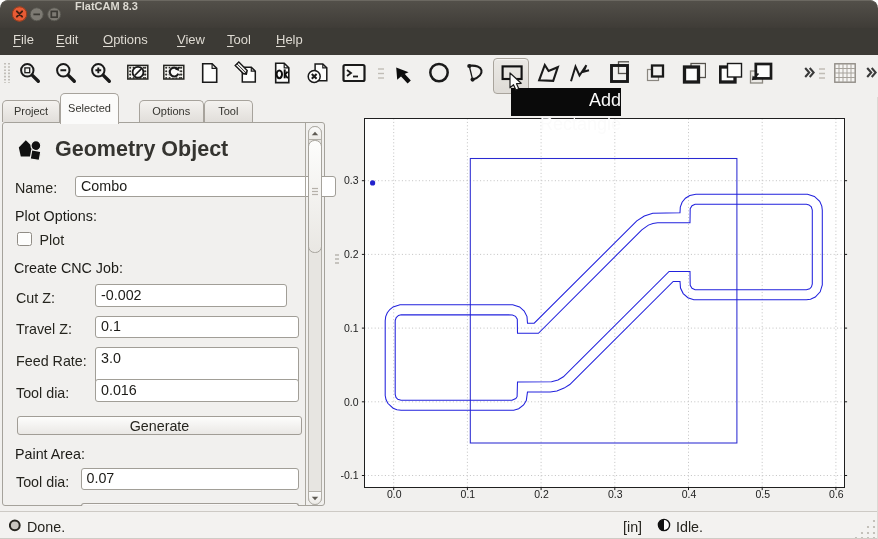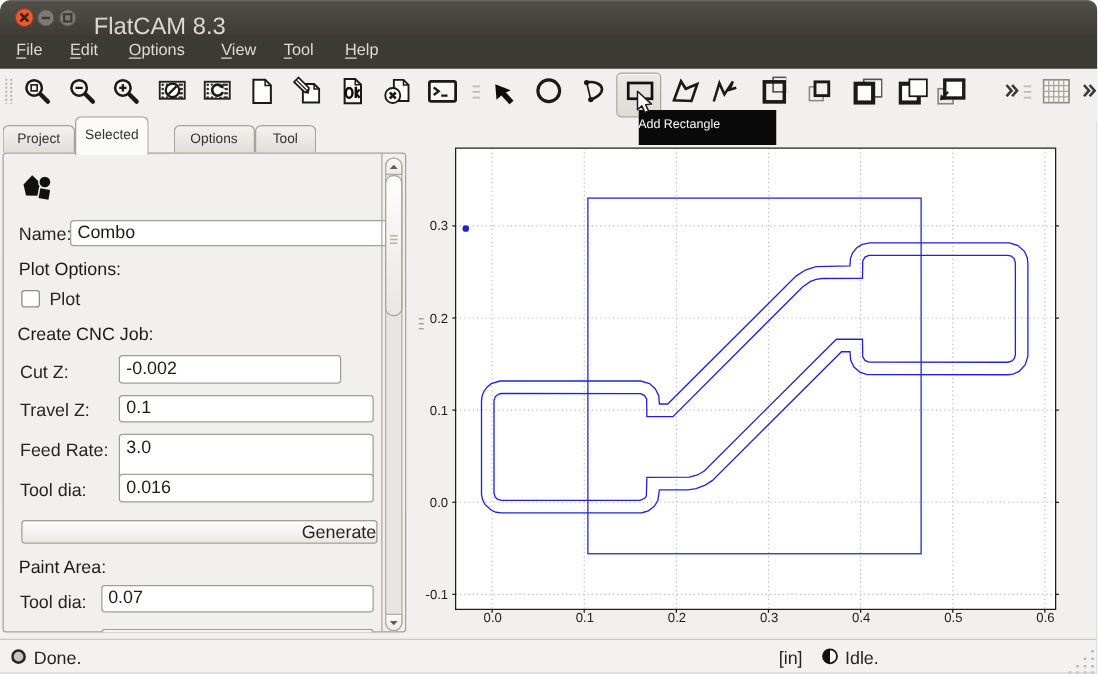--- a/index.html
+++ b/index.html
@@ -1,32 +1,32 @@
 <!DOCTYPE html>
 <html><head><meta charset="utf-8">
 <style>
 *{margin:0;padding:0;box-sizing:border-box}
 html,body{width:878px;height:539px;background:#fff}
 #win{position:relative;width:878px;height:539px;background:#f1f0ee;font-family:"Liberation Sans",sans-serif;overflow:hidden;border-radius:8px 8px 0 0;-webkit-font-smoothing:antialiased}
 .abs{position:absolute}
 #titlebar{left:0;top:0;width:878px;height:28px;background:linear-gradient(#53504a,#3f3c37);border-radius:8px 8px 0 0;box-shadow:inset 0 1px 0 #6b6861}
-#title{left:75px;top:11px;font-size:19px;font-weight:normal;color:#dcd9d1}
+#title{left:75px;top:0;font-size:11px;font-weight:bold;color:#dcd9d1}
 #menubar{left:0;top:28px;width:878px;height:27px;background:#3c3a35}
 .mi{position:absolute;top:32px;font-size:13px;color:#dfdbd3}
 .mi u{text-underline-offset:2px}
 #statusbar{left:0;top:510.5px;width:878px;height:28.5px;background:#f3f2f0;border-top:1px solid #cdcac5}
 .stxt{position:absolute;font-size:14.3px;color:#26251f}
 .tab{position:absolute;font-size:11px;color:#35342f;text-align:center;border:1px solid #a7a39c;border-bottom:none;border-radius:5px 5px 0 0;background:linear-gradient(#f4f2ef,#e1deda);z-index:4}
 #tabsel{background:#fbfbfa;z-index:6}
 #pane{left:2px;top:122px;width:323px;height:383.5px;border:1px solid #a5a29b;border-radius:3px;background:#f1f0ee;z-index:5}
 .lbl{position:absolute;font-size:14.3px;color:#26251f}
 .blbl{position:absolute;font-size:14.3px;font-weight:normal;color:#1c1b17}
 .inp{position:absolute;background:#fff;border:1px solid #a19e97;border-radius:3px;font-size:14.3px;color:#1c1b17;padding:1.5px 0 0 5px}
-.btn{position:absolute;background:linear-gradient(#fdfdfc,#eae8e5);border:1px solid #a19d96;border-radius:3px;font-size:14.3px;color:#26251f;text-align:right}
-#tooltip{left:510.5px;top:87.5px;width:110.5px;height:28px;background:#0a0a0a;color:#fbfbfb;font-size:10px;text-align:left;line-height:24px;z-index:40}
+.btn{position:absolute;background:linear-gradient(#fdfdfc,#eae8e5);border:1px solid #a19d96;border-radius:3px;font-size:14.3px;color:#26251f;text-align:center}
+#tooltip{left:510.5px;top:87.5px;width:110.5px;height:28px;background:#0a0a0a;color:#fbfbfb;font-size:18px;text-align:right;line-height:24px;z-index:40}
 .ticon{position:absolute;top:61px;width:24px;height:24px}
 </style></head><body>
 <div id="win">
 <svg class="abs" style="left:0;top:0;z-index:2" width="878" height="539" viewBox="0 0 878 539">
 <rect x="364.5" y="118.5" width="480.0" height="369.0" fill="#ffffff"></rect>
 <line x1="393.7" y1="118.5" x2="393.7" y2="487.5" stroke="#bbbbbb" stroke-width="0.9" stroke-dasharray="1 2.4"></line>
 <line x1="467.4" y1="118.5" x2="467.4" y2="487.5" stroke="#bbbbbb" stroke-width="0.9" stroke-dasharray="1 2.4"></line>
 <line x1="541.1" y1="118.5" x2="541.1" y2="487.5" stroke="#bbbbbb" stroke-width="0.9" stroke-dasharray="1 2.4"></line>
 <line x1="614.8" y1="118.5" x2="614.8" y2="487.5" stroke="#bbbbbb" stroke-width="0.9" stroke-dasharray="1 2.4"></line>
 <line x1="688.5" y1="118.5" x2="688.5" y2="487.5" stroke="#bbbbbb" stroke-width="0.9" stroke-dasharray="1 2.4"></line>
@@ -274,28 +274,29 @@
 <div class="tab" style="left:2px;top:100px;width:58px;height:22px;line-height:21px">Project</div>
 <div class="tab" id="tabsel" style="left:60px;top:93px;width:59px;height:31px;line-height:28px">Selected</div>
 <div class="tab" style="left:139px;top:100px;width:64.5px;height:22px;line-height:21px">Options</div>
 <div class="tab" style="left:203.5px;top:100px;width:49.5px;height:22px;line-height:21px">Tool</div>
 <div class="abs" id="pane"></div>
 <svg class="abs" style="left:18px;top:139px;z-index:6" width="24" height="23" viewBox="0 0 24 23">
 <path d="M0.8,8.5 L7.8,1.2 L15,8.2 L12.6,17.6 L2.8,17.4 Z" fill="#111"></path>
 <circle cx="17.9" cy="6.6" r="4.9" fill="#111" stroke="#f1f0ee" stroke-width="1.2"></circle>
 <rect x="12.9" y="11.6" width="9.2" height="9.2" fill="#111" stroke="#f1f0ee" stroke-width="1.2" transform="rotate(10 17.5 16.2)"></rect>
 </svg>
+<div class="abs" style="left:55px;top:137px;font-size:21.5px;font-weight:bold;color:#353430;z-index:6">Geometry Object</div>
 <div class="lbl" style="left:15px;top:180px;z-index:6">Name:</div>
-<div class="inp" style="left:56px;top:175.5px;width:261px;height:21.5px;z-index:6">Combo</div>
+<div class="inp" style="left:75px;top:175.5px;width:261px;height:21.5px;z-index:6">Combo</div>
 <div class="blbl" style="left:15px;top:207.5px;z-index:6">Plot Options:</div>
 <div class="abs" style="left:17px;top:231.5px;width:14.5px;height:14.5px;background:#fdfdfc;border:1px solid #908c85;border-radius:2.5px;z-index:6"></div>
 <div class="lbl" style="left:39.5px;top:231.5px;z-index:6">Plot</div>
 <div class="blbl" style="left:14px;top:259.5px;z-index:6">Create CNC Job:</div>
 <div class="lbl" style="left:16px;top:289.5px;z-index:6">Cut Z:</div>
-<div class="inp" style="left:95px;top:284.0px;width:178px;height:22.5px;z-index:6">-0.002</div>
+<div class="inp" style="left:95px;top:284.0px;width:192px;height:22.5px;z-index:6">-0.002</div>
 <div class="lbl" style="left:16px;top:321.0px;z-index:6">Travel Z:</div>
 <div class="inp" style="left:95px;top:315.5px;width:203.5px;height:22.5px;z-index:6">0.1</div>
 <div class="lbl" style="left:16px;top:352.5px;z-index:6">Feed Rate:</div>
 <div class="inp" style="left:95px;top:347.0px;width:203.5px;height:37px;z-index:6">3.0</div>
 <div class="lbl" style="left:16px;top:384.5px;z-index:6">Tool dia:</div>
 <div class="inp" style="left:95px;top:379.0px;width:203.5px;height:22.5px;z-index:6">0.016</div>
 <div class="btn" style="left:17px;top:415.5px;width:285px;height:19.5px;line-height:18.5px;z-index:6">Generate</div>
 <div class="blbl" style="left:15px;top:445.5px;z-index:6">Paint Area:</div>
 <div class="lbl" style="left:16px;top:473.5px;z-index:6">Tool dia:</div>
 <div class="inp" style="left:80.5px;top:467.5px;width:218px;height:22.5px;z-index:6">0.07</div>

